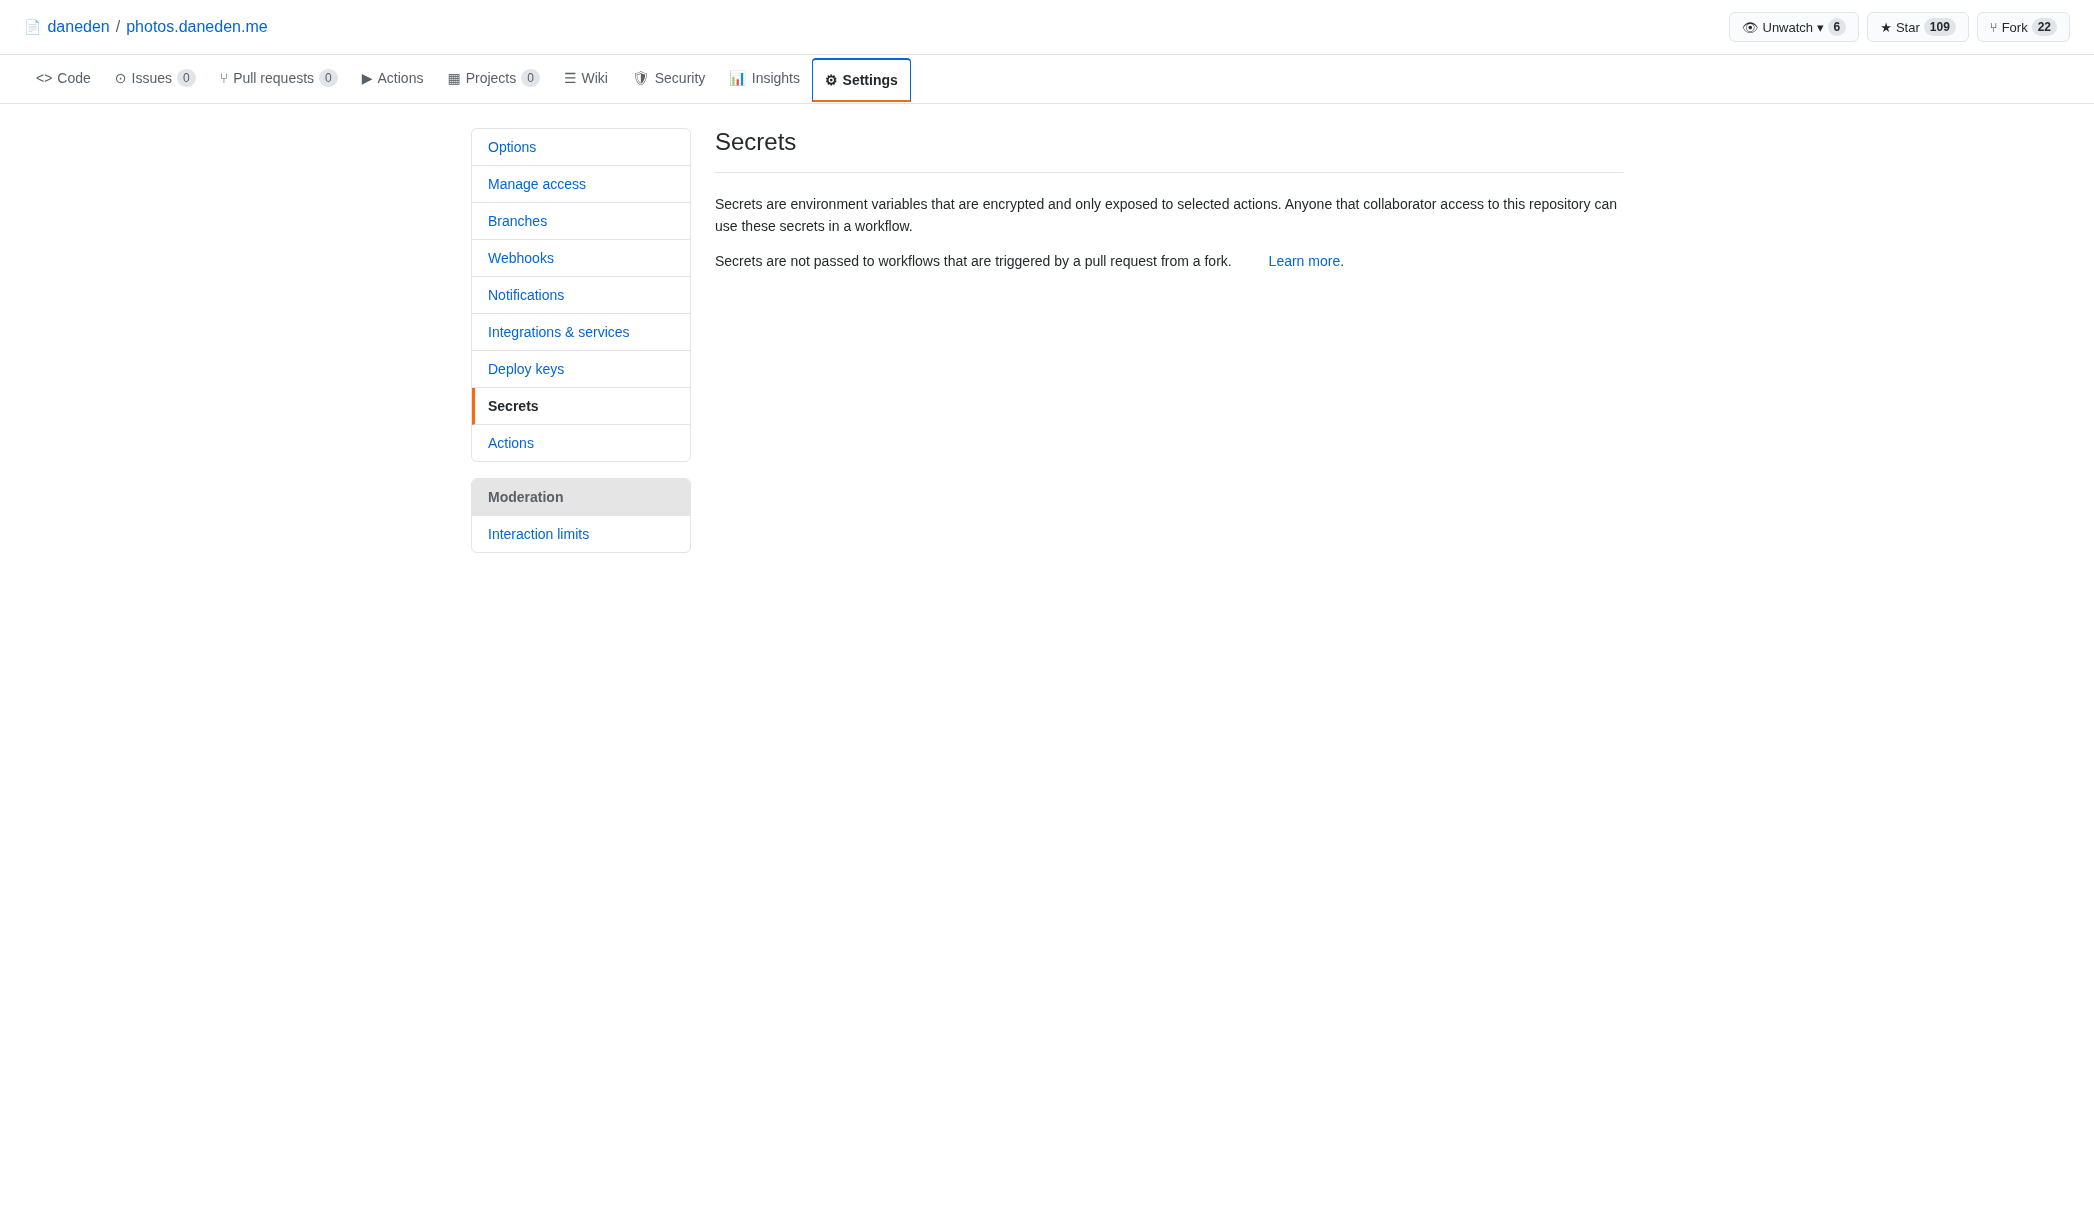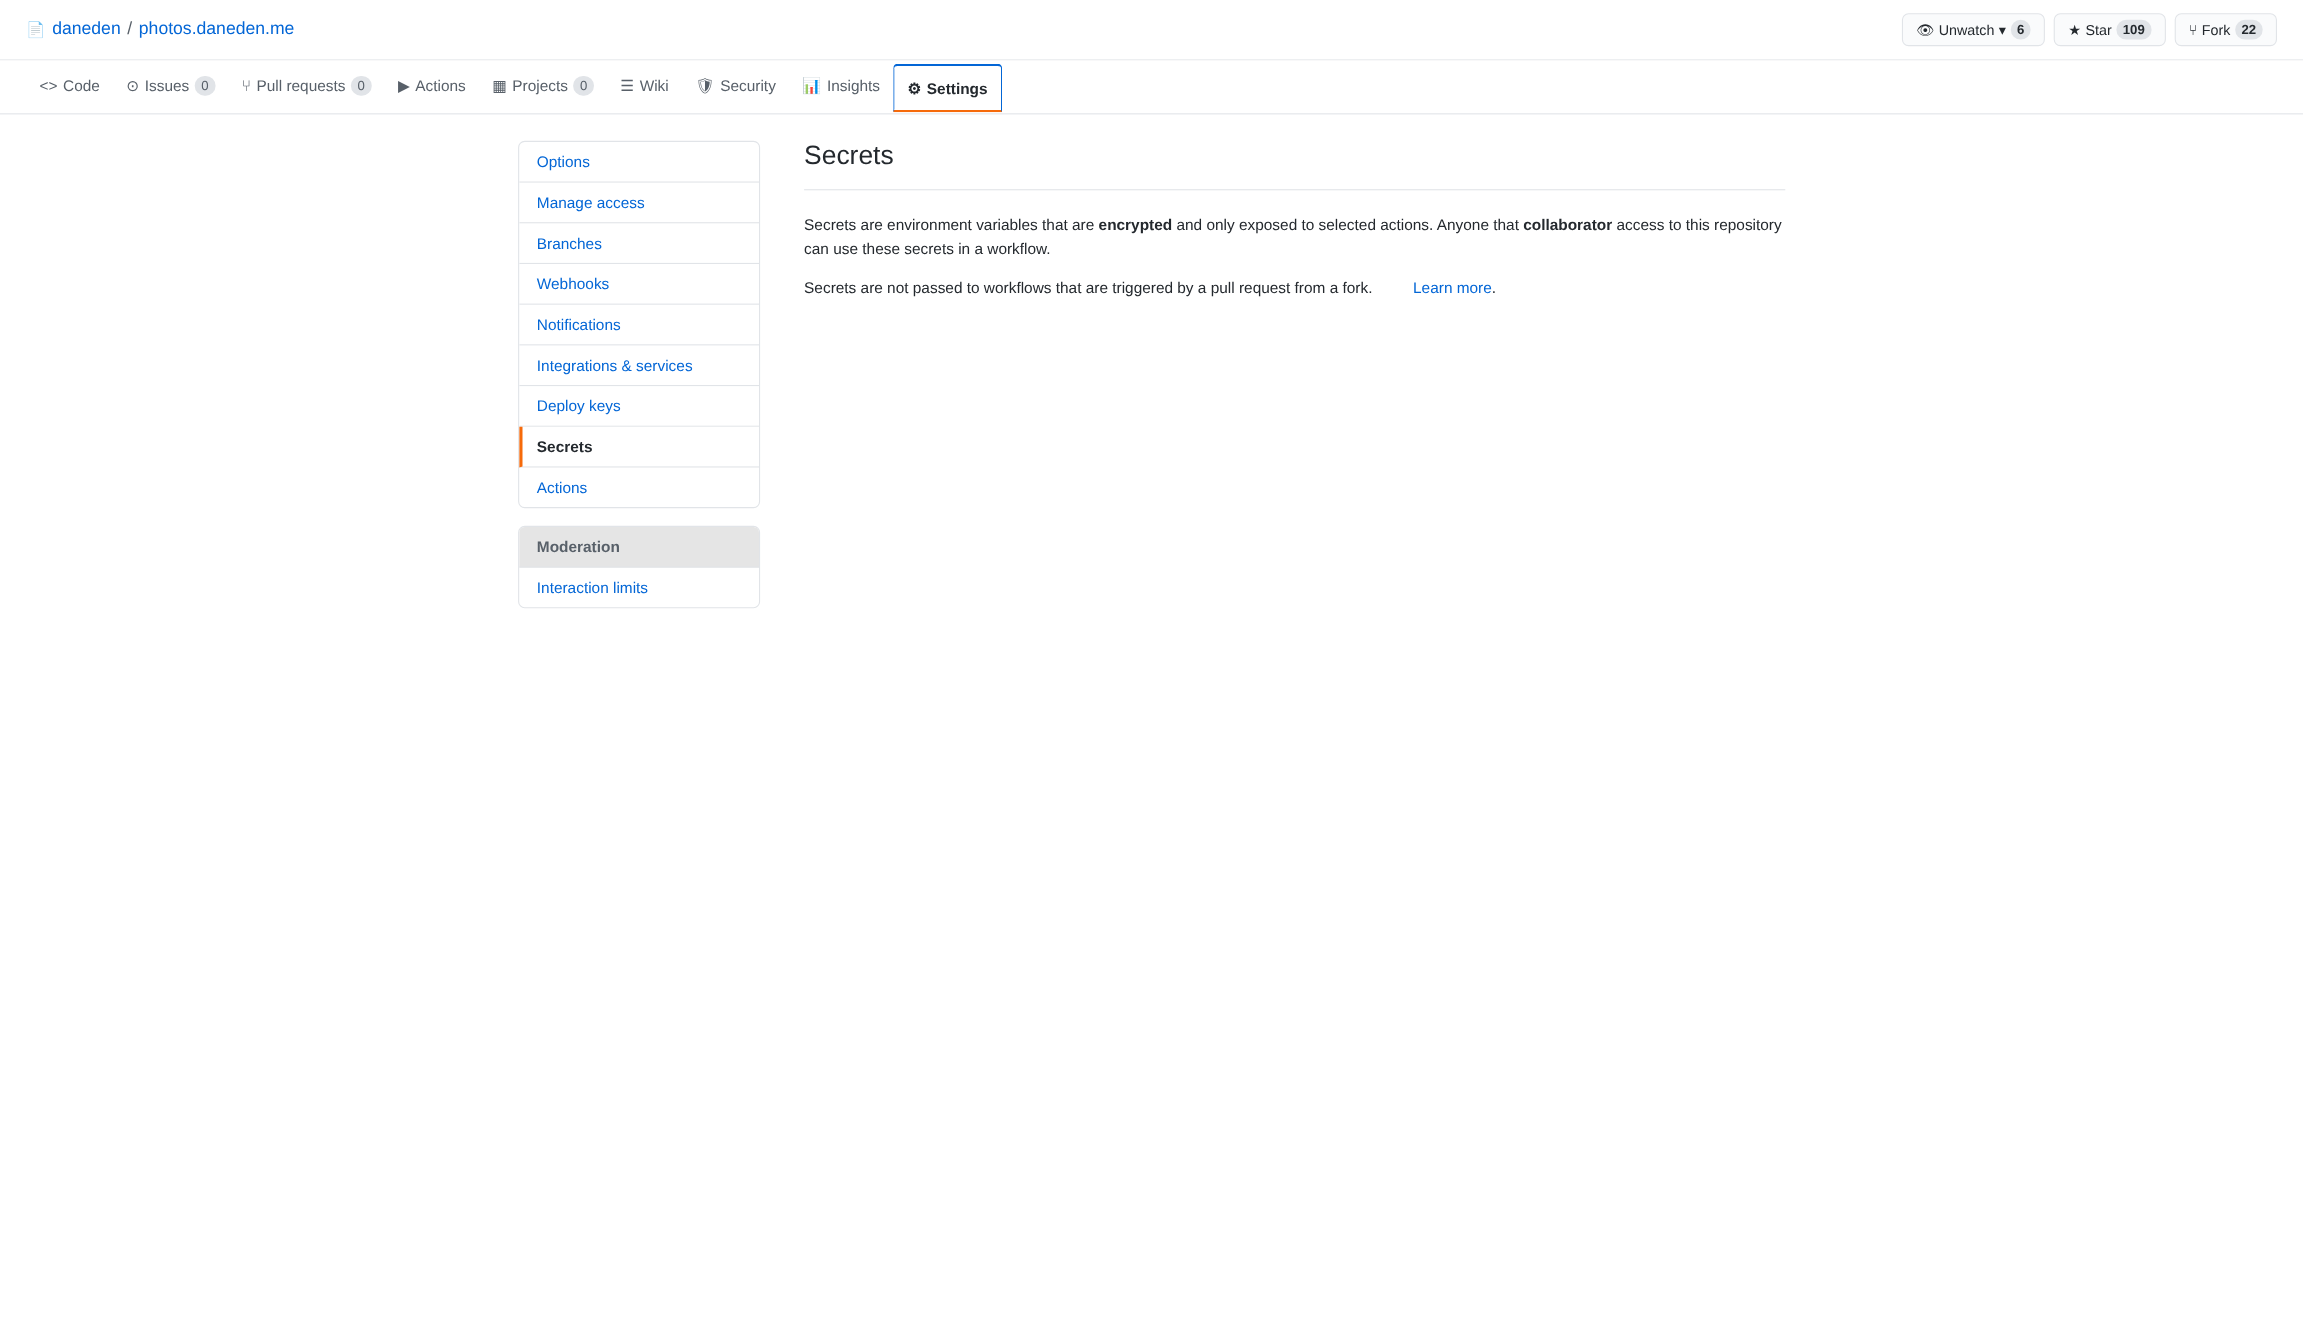--- a/index.html
+++ b/index.html
@@ -15,35 +15,35 @@
     .action-btn { display: flex; align-items: center; gap: 4px; padding: 5px 12px; background: #fafbfc; border: 1px solid #e1e4e8; border-radius: 6px; font-size: 13px; cursor: pointer; color: #24292e; text-decoration: none; }
     .action-count { padding: 2px 6px; background: #e1e4e8; border-radius: 10px; font-size: 12px; font-weight: 600; }
 
     
     .nav-tabs { display: flex; align-items: center; padding: 0 24px; border-bottom: 1px solid #e1e4e8; background: #fff; overflow-x: auto; }
     .nav-tab { display: flex; align-items: center; gap: 5px; padding: 14px 12px; font-size: 14px; color: #586069; text-decoration: none; border-bottom: 2px solid transparent; white-space: nowrap; cursor: pointer; }
     .nav-tab.active { color: #24292e; font-weight: 600; border-bottom: 2px solid #f66a0a; border-top: 2px solid #0366d6; border-left: 1px solid #0366d6; border-right: 1px solid #0366d6; background: #fff; padding: 12px 12px; margin-bottom: -1px; border-radius: 4px 4px 0 0; }
     .tab-badge { padding: 2px 6px; background: #e1e4e8; border-radius: 10px; font-size: 12px; }
 
     
-    .main-content { display: flex; max-width: 1200px; margin: 0 auto; padding: 24px; gap: 40px; }
+    .main-content { display: flex; max-width: 1200px; margin: 0 auto; padding: 24px; gap: 24px; }
 
     
     .sidebar { width: 220px; flex-shrink: 0; }
     .sidebar-section { border: 1px solid #e1e4e8; border-radius: 6px; overflow: hidden; margin-bottom: 16px; }
     .sidebar-item { display: block; padding: 10px 16px; color: #0366d6; text-decoration: none; border-bottom: 1px solid #e1e4e8; font-size: 14px; cursor: pointer; }
     .sidebar-item:last-child { border-bottom: none; }
     .sidebar-item.active { font-weight: 700; color: #24292e; border-left: 3px solid #f66a0a; background: #fff; padding-left: 13px; }
     .sidebar-item.section-header-label { color: #586069; font-weight: 600; background: #e5e5e5; cursor: default; }
 
     
     .content { flex: 1; }
     .content h1 { font-size: 24px; font-weight: 400; padding-bottom: 16px; border-bottom: 1px solid #e1e4e8; margin-bottom: 20px; }
     .description { color: #24292e; line-height: 1.6; margin-bottom: 12px; font-size: 14px; }
-    .description strong { font-weight: 700; }
+    .description strong { font-weight: 400; }
     .description a { color: #0366d6; text-decoration: none; margin-left: 33px; }
     .add-secret-box { border: 1px solid #e1e4e8; border-radius: 6px; padding: 16px 20px; margin-top: 20px; }
     .add-secret-link { color: #0366d6; text-decoration: none; font-size: 14px; }
   </style>
 </head>
 <body>
 
 <div class="top-bar">
   <div class="repo-title">
     <span class="icon">📄</span>

